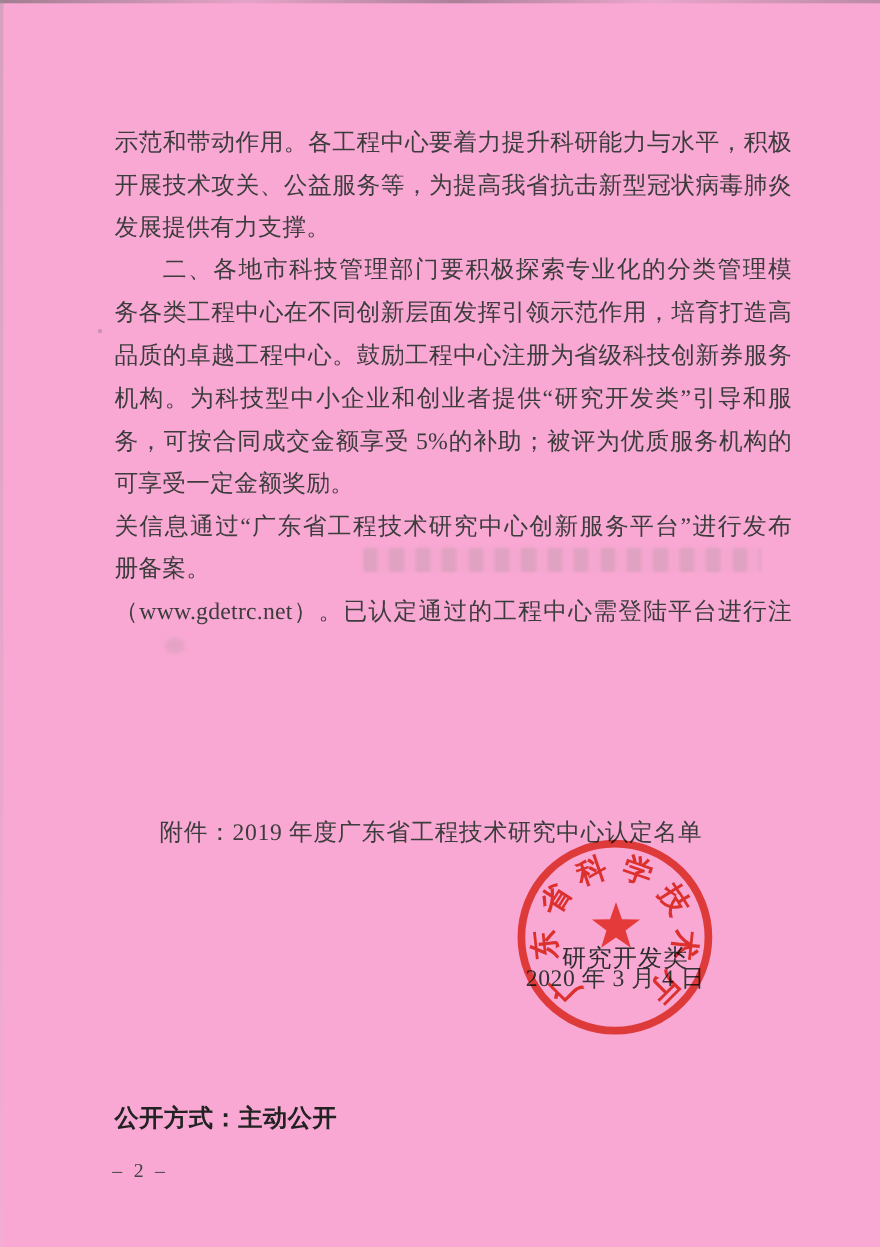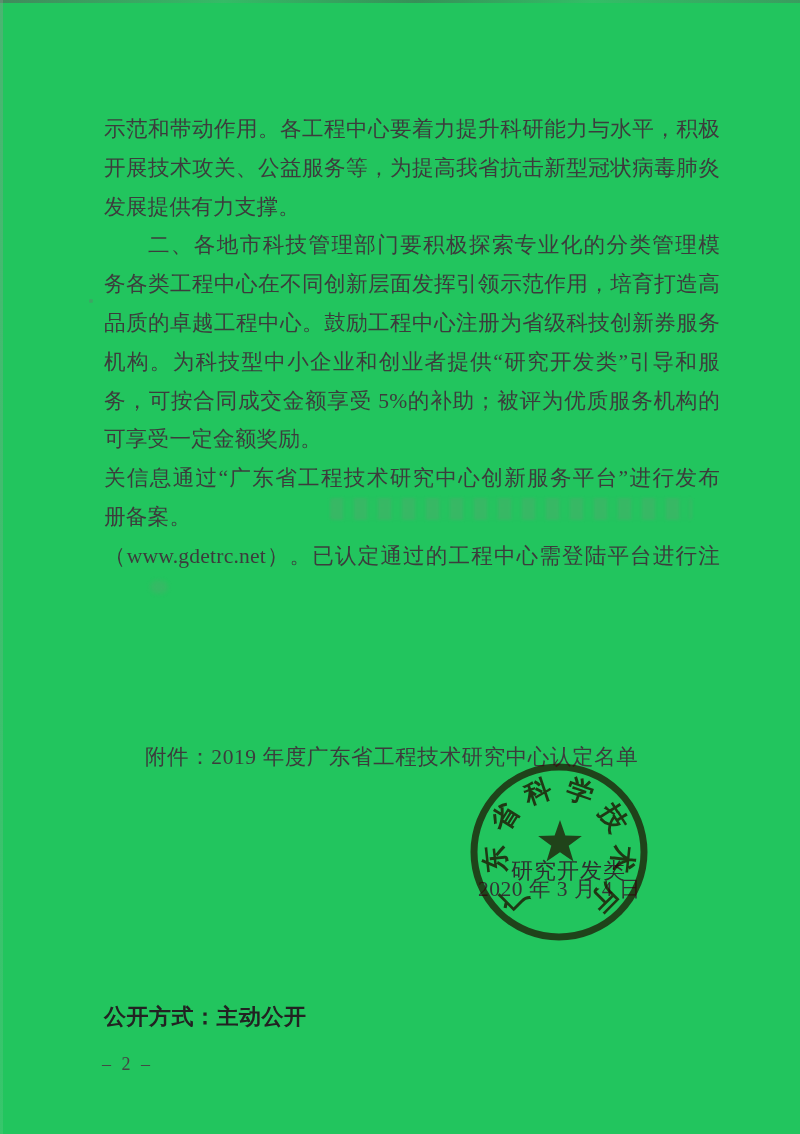--- a/index.html
+++ b/index.html
@@ -1,17 +1,17 @@
 <!DOCTYPE html>
 <html><head>
 <meta charset="utf-8">
 <style>
   html,body{margin:0;padding:0;background:#dcdcdc;}
   .page{
-    position:relative;width:800px;height:1134px;background:#22c55e;
+    position:relative;width:800px;height:1134px;background:#f9a8d4;
     overflow:hidden;font-family:"Liberation Serif","DejaVu Serif",serif;
     color:#3c3c3c;box-shadow:0 0 6px rgba(0,0,0,.3);
   }
   .edge-top{position:absolute;top:0;left:0;right:0;height:3px;
     background:linear-gradient(90deg,rgba(90,90,90,.55),rgba(140,140,140,.18) 28%,rgba(80,80,80,.45) 52%,rgba(150,150,150,.15) 74%,rgba(95,95,95,.4));}
   .edge-left{position:absolute;top:0;left:0;bottom:0;width:3px;
     background:linear-gradient(180deg,rgba(150,150,150,.35),rgba(205,205,205,.12));}
   .body-text{position:absolute;left:104px;top:110px;width:616px;}
   .line{
     font-size:21.6px;line-height:38.8px;height:38.8px;

